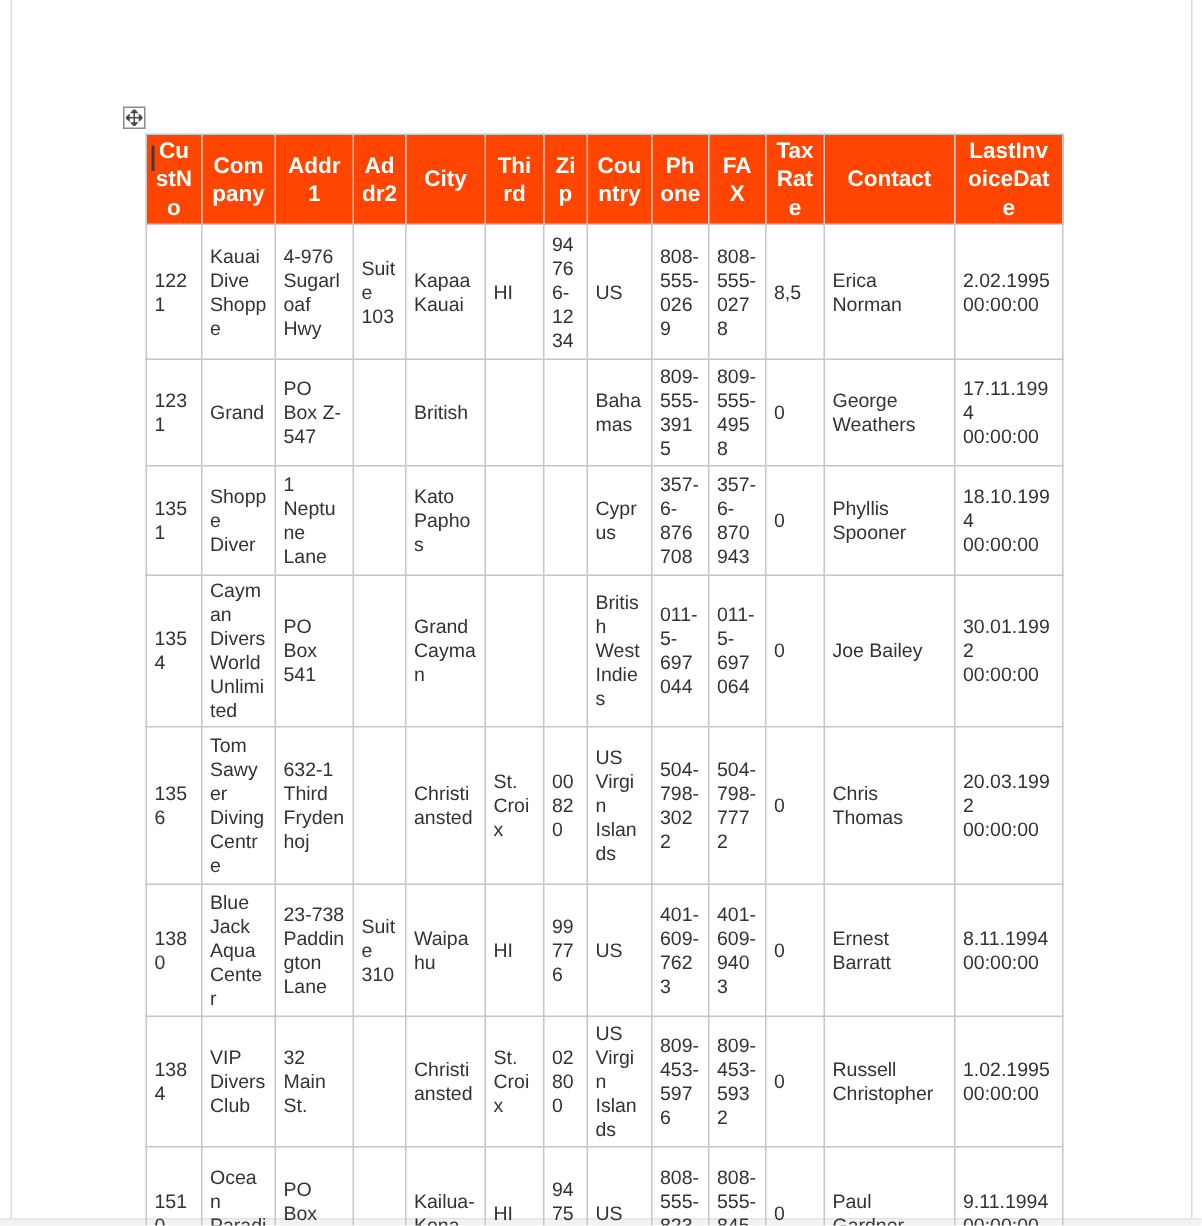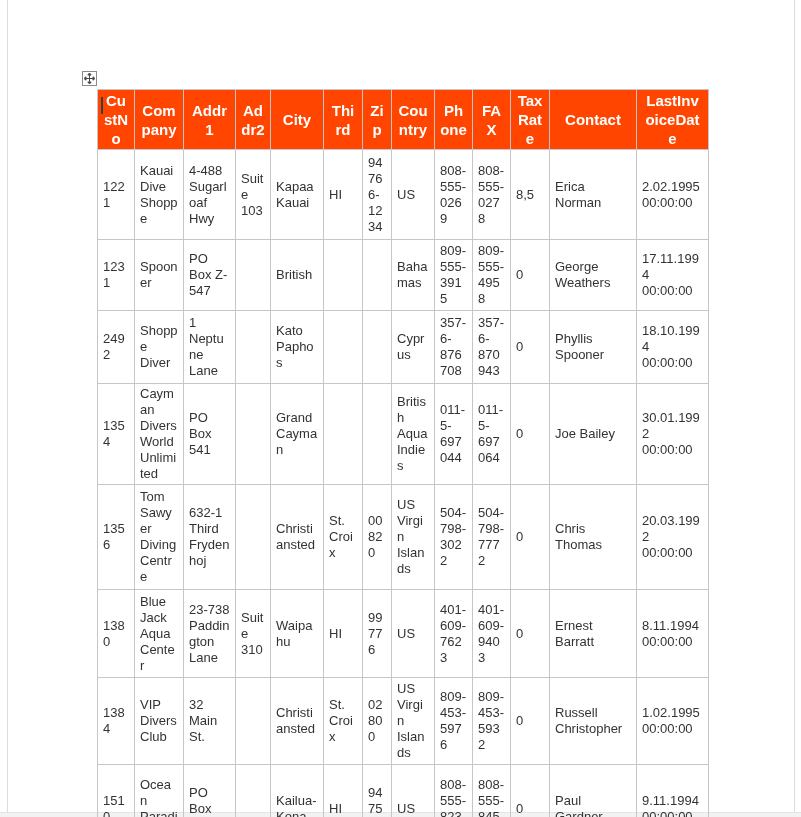--- a/index.html
+++ b/index.html
@@ -135,49 +135,49 @@
           <th>FAX</th>
           <th>TaxRate</th>
           <th>Contact</th>
           <th>LastInvoiceDate</th>
         </tr>
     </thead>
     <tbody>
         <tr style="height: 90px;">
           <td>1221</td>
           <td>Kauai Dive Shoppe</td>
-          <td>4-488 Sugarloaf Hwy</td>
+          <td>4-976 Sugarloaf Hwy</td>
           <td>Suite 103</td>
           <td>Kapaa Kauai</td>
           <td>HI</td>
           <td>94766-1234</td>
           <td>US</td>
           <td>808-555-0269</td>
           <td>808-555-0278</td>
           <td>8,5</td>
           <td>Erica Norman</td>
           <td>2.02.1995 00:00:00</td>
         </tr>
         <tr style="height: 71px;">
           <td>1231</td>
-          <td>Spooner</td>
+          <td>Grand</td>
           <td>PO Box Z-547</td>
           <td></td>
           <td>British</td>
           <td></td>
           <td></td>
           <td>Bahamas</td>
           <td>809-555-3915</td>
           <td>809-555-4958</td>
           <td>0</td>
           <td>George Weathers</td>
           <td>17.11.1994 00:00:00</td>
         </tr>
         <tr style="height: 73px;">
-          <td>2492</td>
+          <td>1351</td>
           <td>Shoppe Diver</td>
           <td>1 Neptune Lane</td>
           <td></td>
           <td>Kato Paphos</td>
           <td></td>
           <td></td>
           <td>Cyprus</td>
           <td>357-6-876708</td>
           <td>357-6-870943</td>
           <td>0</td>
@@ -185,21 +185,21 @@
           <td>18.10.1994 00:00:00</td>
         </tr>
         <tr style="height: 100px;">
           <td>1354</td>
           <td>Cayman Divers World Unlimited</td>
           <td>PO Box 541</td>
           <td></td>
           <td>Grand Cayman</td>
           <td></td>
           <td></td>
-          <td>British Aqua Indies</td>
+          <td>British West Indies</td>
           <td>011-5-697044</td>
           <td>011-5-697064</td>
           <td>0</td>
           <td>Joe Bailey</td>
           <td>30.01.1992 00:00:00</td>
         </tr>
         <tr style="height: 105px;">
           <td>1356</td>
           <td>Tom Sawyer Diving Centre</td>
           <td>632-1 Third Frydenhoj</td>

